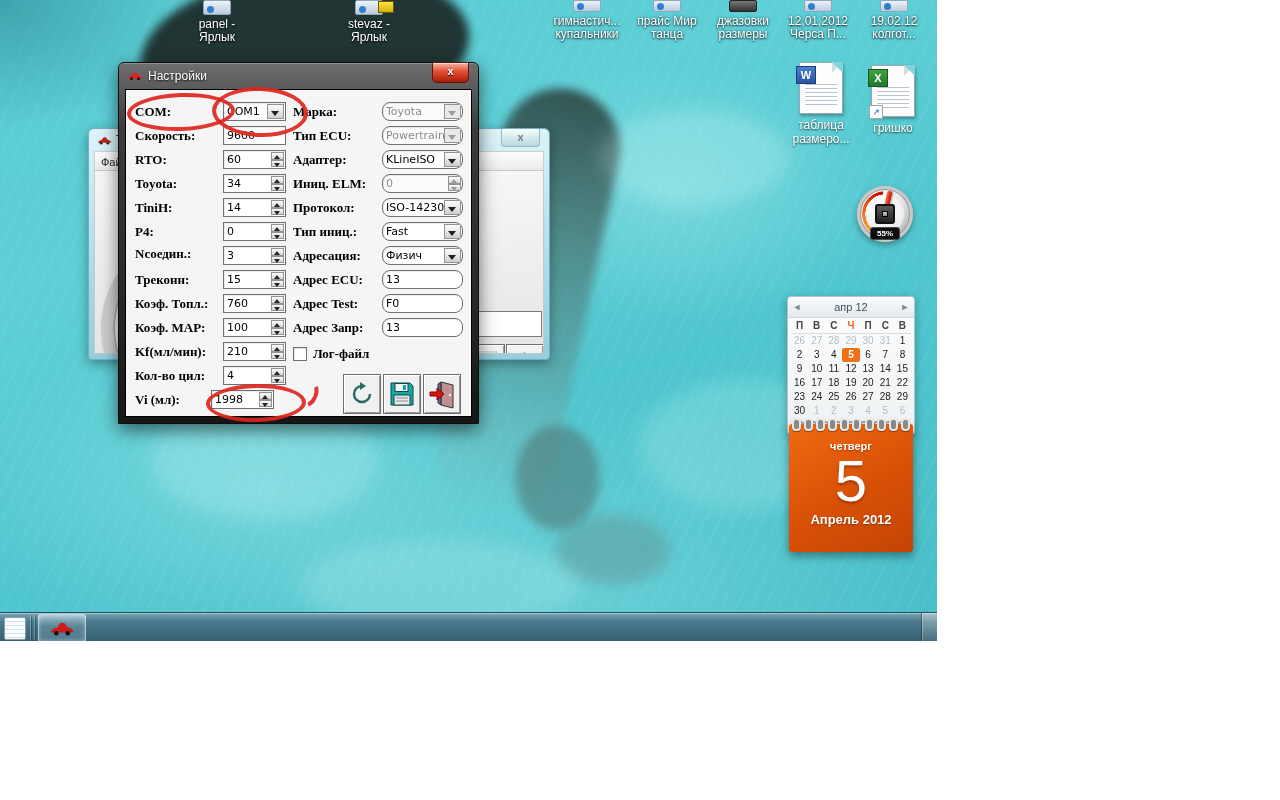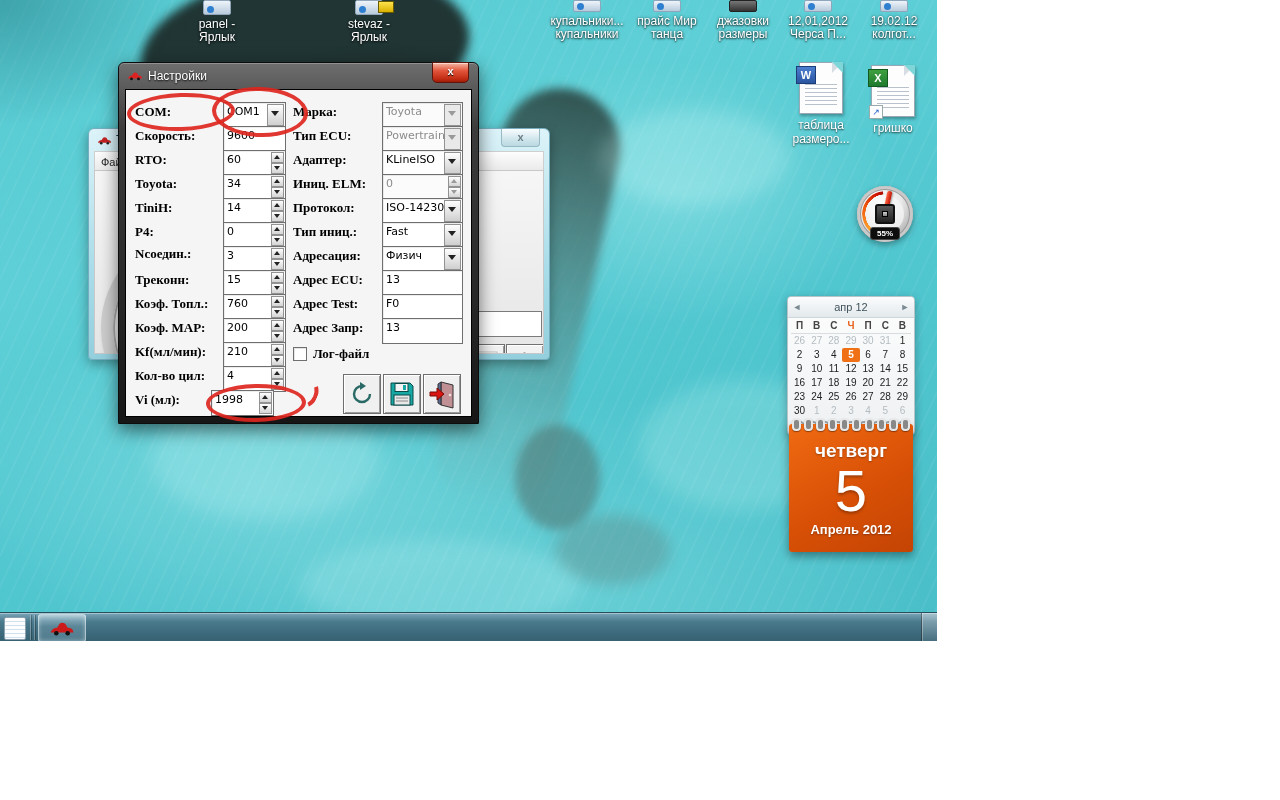--- a/index.html
+++ b/index.html
@@ -58,21 +58,21 @@
   .grid .other{color:#b4bcc1;}
   .grid .sel{background:#ef7015;color:#fff;border-radius:2px;font-weight:bold;}
   .rings{display:flex;justify-content:space-evenly;padding:1px 4px 3px;}
   .rings i{width:6px;height:6px;border:2px solid #9aa4aa;border-radius:50%;background:#fff;}
   
   .daycal{position:absolute;left:789px;top:424px;width:124px;height:128px;z-index:2;
     background:linear-gradient(150deg,#f06a12,#d85006 55%,#c44404);border-radius:3px;
     box-shadow:0 4px 10px rgba(0,0,0,.4);color:#fff;text-align:center;}
   .daycal .spiral{position:absolute;left:0;right:0;top:-6px;display:flex;justify-content:space-evenly;}
   .daycal .spiral i{width:5px;height:9px;border:2px solid #e8e8e8;border-radius:4px;background:#888;box-shadow:0 1px 1px rgba(0,0,0,.4);}
-  .daycal .wd{margin-top:16px;font-size:19px;font-weight:bold;text-shadow:0 1px 2px rgba(0,0,0,.35);}
+  .daycal .wd{margin-top:16px;font-size:11px;font-weight:bold;text-shadow:0 1px 2px rgba(0,0,0,.35);}
   .daycal .num{font-size:58px;line-height:58px;font-weight:normal;text-shadow:0 2px 3px rgba(0,0,0,.3);font-family:"Liberation Sans",sans-serif;}
   .daycal .my{font-size:13px;font-weight:bold;margin-top:2px;text-shadow:0 1px 2px rgba(0,0,0,.35);}
   
   .bgwin{position:absolute;left:88px;top:128px;width:460px;height:230px;z-index:3;border-radius:6px 6px 4px 4px;
     background:linear-gradient(#dcf3f9,#a9dde9 60%,#93cfdd);border:1px solid #76aebf;box-shadow:0 4px 12px rgba(0,0,0,.35);}
   .bgwin .btitle{position:absolute;left:8px;top:4px;display:flex;align-items:center;gap:4px;color:#1a3a44;font-size:12px;}
   .bgwin .bclose{position:absolute;left:412px;top:0;width:37px;height:17px;background:linear-gradient(#fafdfe,#cfe5ec 60%,#bcd9e2);
     border:1px solid #97b9c3;border-top:none;border-radius:0 0 4px 4px;color:#6b7e86;font-weight:bold;font-size:11px;text-align:center;line-height:16px;}
   .bgwin .bmenu{position:absolute;left:5px;right:5px;top:22px;height:19px;background:linear-gradient(#fdfdfd,#e9e9e9);border:1px solid #cfcfcf;}
   .bgwin .bmenu span{margin-left:6px;font-size:11px;color:#222;line-height:18px;display:inline-block;}
@@ -85,24 +85,24 @@
   .dlg{position:absolute;left:118px;top:62px;width:359px;height:360px;z-index:4;border-radius:6px 6px 0 0;
     background:linear-gradient(#6e6e6e,#3c3c3c 18%,#262626 70%,#161616);border:1px solid #0c0c0c;
     box-shadow:0 6px 18px rgba(0,0,0,.55), inset 0 1px 0 rgba(255,255,255,.25);}
   .dlg .tbar{position:absolute;left:0;top:0;right:0;height:26px;display:flex;align-items:center;gap:5px;padding-left:8px;}
   .dlg .tbar .txt{color:#fff;font-size:12px;text-shadow:0 1px 2px #000;}
   .dlg .close{position:absolute;right:9px;top:-1px;width:35px;height:19px;border-radius:0 0 5px 5px;
     background:linear-gradient(#f4b9a6,#e2563c 40%,#c02a12 85%,#9c1c08);border:1px solid #5f150a;
     color:#fff;font-weight:bold;font-size:11px;text-align:center;line-height:17px;text-shadow:0 1px 1px #000;box-shadow:inset 0 1px 0 rgba(255,255,255,.5);}
   .client{position:absolute;left:6px;top:26px;width:345px;height:326px;background:#f5f5f5;border:1px solid #000;}
   .lbl{position:absolute;font-family:"Liberation Serif",serif;font-weight:bold;font-size:13px;color:#000;white-space:nowrap;}
-  .field{position:absolute;height:26px;background:#fff;border:1px solid #6f6f6f;box-shadow:inset 1px 1px 0 rgba(0,0,0,.07);
+  .field{position:absolute;height:19px;background:#fff;border:1px solid #6f6f6f;box-shadow:inset 1px 1px 0 rgba(0,0,0,.07);
     font-family:"DejaVu Sans",sans-serif;font-size:11px;color:#000;box-sizing:border-box;padding:2px 2px 0 3px;white-space:nowrap;overflow:hidden;}
   .lf{left:97px;width:63px;}
-  .rf{left:256px;width:81px;}
+  .rf{left:256px;width:81px;border-radius:8px;}
   .spin{position:absolute;right:1px;top:1px;bottom:1px;width:13px;display:flex;flex-direction:column;}
   .spin i{flex:1;position:relative;border:1px solid #929292;background:linear-gradient(#fefefe,#d4d4d4);}
   .spin i::after{content:"";position:absolute;left:2px;width:0;height:0;border-left:3px solid transparent;border-right:3px solid transparent;}
   .spin i.up::after{top:2px;border-bottom:4px solid #222;}
   .spin i.dn::after{top:2px;border-top:4px solid #222;}
   .cbtn{position:absolute;right:1px;top:1px;bottom:1px;width:15px;border:1px solid #929292;background:linear-gradient(#fefefe,#cfcfcf);}
   .cbtn::after{content:"";position:absolute;left:3px;top:6px;border-left:4px solid transparent;border-right:4px solid transparent;border-top:5px solid #222;}
   .disabled{color:#8b8b8b;background:#fbfbfb;}
   .disabled .cbtn{background:#e9e9e9;}
   .disabled .cbtn::after{border-top-color:#9a9a9a;}
@@ -154,21 +154,21 @@
         <i class="dot"></i>
         <i class="yellow"></i>
       </div>
     <div>stevaz -</div>
     <div>Ярлык</div>
   </div>
   <div class="dt-icon" style="left:545px;">
     <div class="stub">
         <i class="dot"></i>
       </div>
-    <div>купальники...</div>
+    <div>гимнастич...</div>
     <div>купальники</div>
   </div>
   <div class="dt-icon" style="left:625px;">
     <div class="stub">
         <i class="dot"></i>
       </div>
     <div>прайс Мир</div>
     <div>танца</div>
   </div>
   <div class="dt-icon" style="left:701px;">
@@ -394,21 +394,21 @@
             <i class="dn"></i>
           </span></span>
 
       <span class="lbl" style="left:9px;top:206px;">Коэф. Топл.:</span>
       <span class="field lf" style="top:204px;"><span>760</span><span class="spin">
             <i class="up"></i>
             <i class="dn"></i>
           </span></span>
 
       <span class="lbl" style="left:9px;top:230px;">Коэф. MAP:</span>
-      <span class="field lf" style="top:228px;"><span>200</span><span class="spin">
+      <span class="field lf" style="top:228px;"><span>100</span><span class="spin">
             <i class="up"></i>
             <i class="dn"></i>
           </span></span>
 
       <span class="lbl" style="left:9px;top:254px;">Kf(мл/мин):</span>
       <span class="field lf" style="top:252px;"><span>210</span><span class="spin">
             <i class="up"></i>
             <i class="dn"></i>
           </span></span>
 

